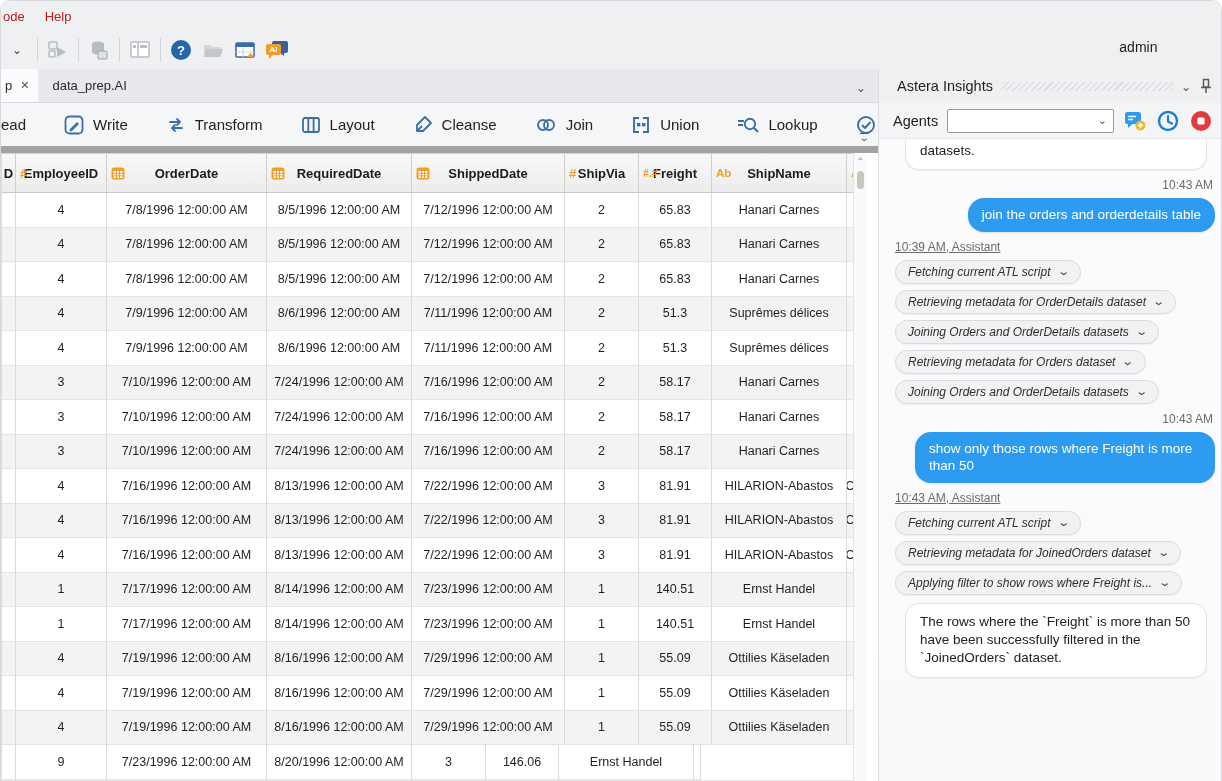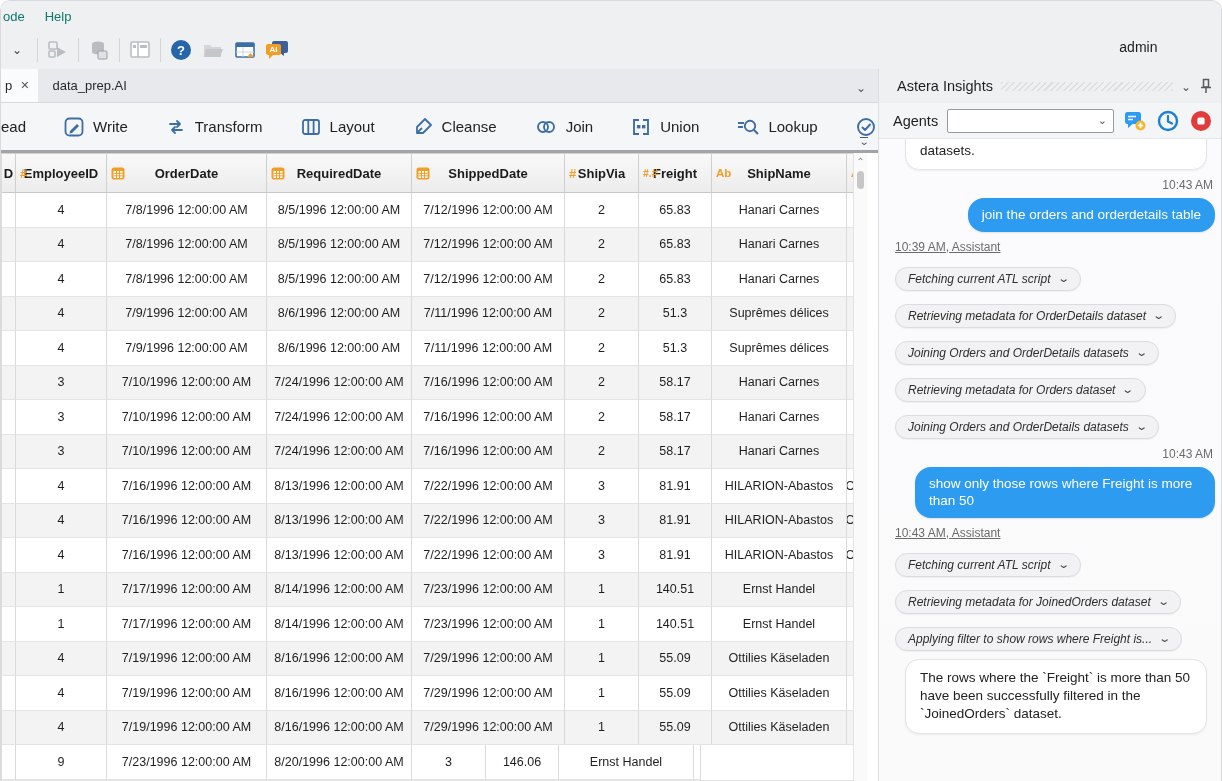--- a/index.html
+++ b/index.html
@@ -1,40 +1,40 @@
 <!DOCTYPE html>
 <html><head>
 <meta charset="utf-8">
 <style>
   html,body{margin:0;padding:0;background:#fff;}
   *{box-sizing:border-box;font-family:"Liberation Sans","DejaVu Sans",sans-serif;}
   #app{position:relative;width:1222px;height:781px;background:#fff;overflow:hidden;
        border-radius:10px 10px 0 0;border:1px solid #d8dadd;border-bottom:none;}
   
   .menubar{position:absolute;left:0;top:0;width:1222px;height:30px;background:#eef0f2;
-           display:flex;align-items:center;font-size:13px;color:#0f766e;}
+           display:flex;align-items:center;font-size:13px;color:#b91c1c;}
   .menubar .mi{padding:0 10px;}
   .menubar .mi:first-child{padding-left:2px;}
   .toolbar{position:absolute;left:0;top:30px;width:1222px;height:38px;background:#eef0f2;
            display:flex;align-items:center;padding-left:4px;gap:8px;}
   .tb-sep{width:1px;height:24px;background:#d2d5d9;}
   .tbtn{width:24px;height:24px;display:flex;align-items:center;justify-content:center;}
   .account{position:absolute;right:25px;top:38px;height:26px;display:flex;align-items:center;
            gap:6px;font-size:14px;color:#1c1c1c;flex-direction:column;}
   
   .tabband{position:absolute;left:0;top:68px;width:877px;height:34px;background:#e7e9ec;
            border-bottom:1px solid #d7d9dc;display:flex;align-items:stretch;}
   .tab{display:flex;align-items:center;font-size:13px;color:#2a2a2a;}
   .tab.active{background:#fafbfc;padding:0 9px 0 4px;gap:8px;}
   .tab.plain{padding:0 14px;}
   .tab-x{color:#555;font-size:11px;}
   .tab-overflow{position:absolute;right:12px;top:9px;color:#555;}
   
   .ribbon{position:absolute;left:0;top:102px;width:877px;height:50px;background:#f5f6f8;
-          border-bottom:3px solid #a3a3a3;display:flex;align-items:center;gap:38px;}
+          border-bottom:7px solid #a3a3a3;display:flex;align-items:center;gap:38px;}
   .rib-item{display:flex;align-items:center;gap:9px;font-size:15px;color:#222;}
   .rib-item .ric{display:flex;align-items:center;}
   .rib-overflow{position:absolute;right:10px;bottom:6px;display:flex;flex-direction:column;align-items:center;line-height:5px;color:#5a5a5a;}
   .rib-overflow .bar{width:8px;border-top:1.6px solid #5a5a5a;margin-bottom:1px;}
   .rib-overflow .ch{font-size:10px;transform:scaleX(1.3);}
   
   .grid{position:absolute;left:0;top:152px;width:852px;height:629px;background:#fff;
         border-left:1px solid #dcdcdc;display:flex;flex-direction:column;overflow:hidden;}
   .ghead{display:flex;height:40px;background:linear-gradient(#f9f9f9,#ececec);
          border-top:1px solid #d2d2d2;border-bottom:1px solid #c9c9c9;flex:none;}
@@ -64,21 +64,21 @@
           border-radius:2px;display:flex;align-items:center;justify-content:flex-end;padding-right:6px;color:#555;}
   .abtn{width:24px;height:24px;display:flex;align-items:center;justify-content:center;}
   .chat{flex:1;overflow:hidden;padding:0 8px 0 26px;background:linear-gradient(#fbfbfd,#fafafb);}
   .bubble{background:#fff;border:1px solid #e4e4e8;border-radius:14px;padding:9px 14px;
           font-size:13.5px;line-height:1.35;color:#222;max-width:302px;box-shadow:0 1px 2px rgba(0,0,0,.06);}
   .bubble.partial{margin-top:-36px;padding-top:38px;}
   .ubub{background:#2D9BF0;color:#fff;border-radius:16px;padding:8px 14px;font-size:13.5px;line-height:1.3;
         max-width:300px;margin-left:auto;margin-top:6px;width:fit-content;box-shadow:0 1px 2px rgba(0,0,0,.1);}
   .time{font-size:12px;color:#6b6b6b;text-align:right;margin-top:8px;padding-right:2px;}
   .meta{font-size:12px;color:#6b6b6b;margin-top:8px;margin-left:-10px;text-decoration:underline;}
-  .pill{display:flex;align-items:center;gap:8px;width:fit-content;max-width:316px;margin-top:13px;margin-left:-10px;
+  .pill{display:flex;align-items:center;gap:8px;width:fit-content;max-width:316px;margin-top:6px;margin-left:-10px;
         background:#f2f2f4;border:1px solid #dcdce0;border-radius:14px;padding:4px 12px;
         font-size:12px;font-style:italic;color:#2e2e2e;white-space:nowrap;box-shadow:0 1px 1px rgba(0,0,0,.05);}
   .pill .pch{font-style:normal;color:#444;font-size:11px;transform:scaleX(1.4);}
   .msg-wrap{margin-top:8px;}
   .chev{color:#555;font-size:11px;}
   svg{display:block;}
 </style>
 </head>
 <body>
 

